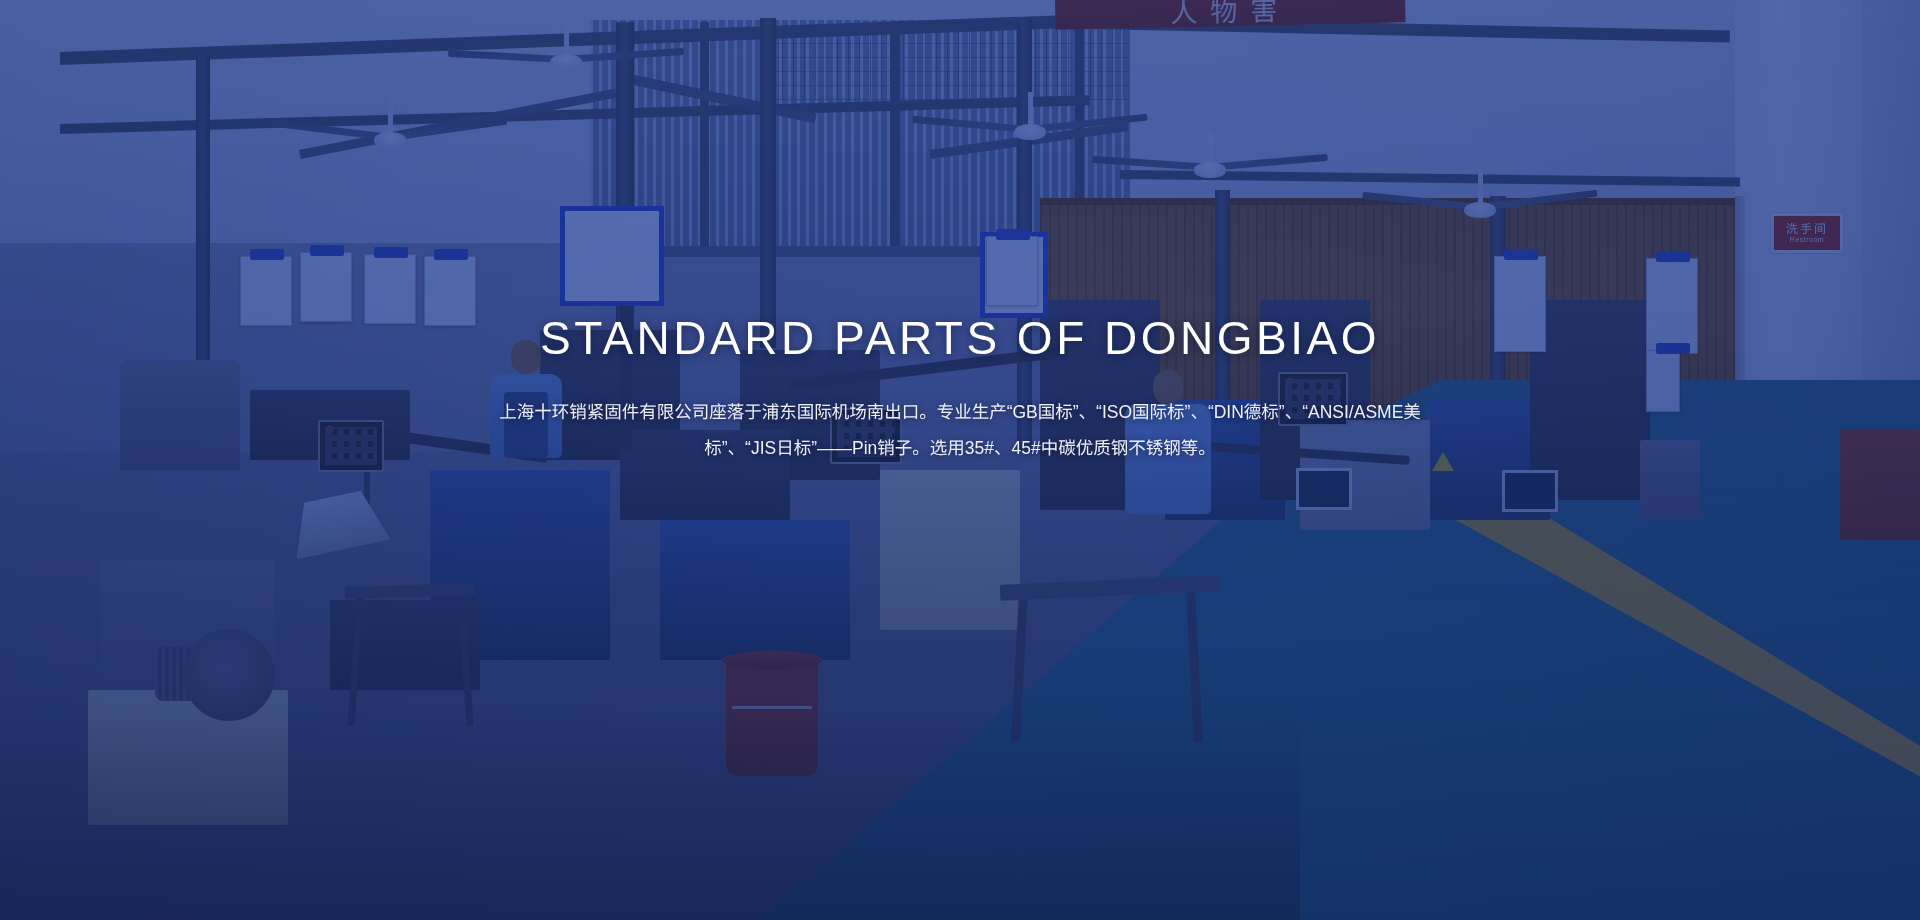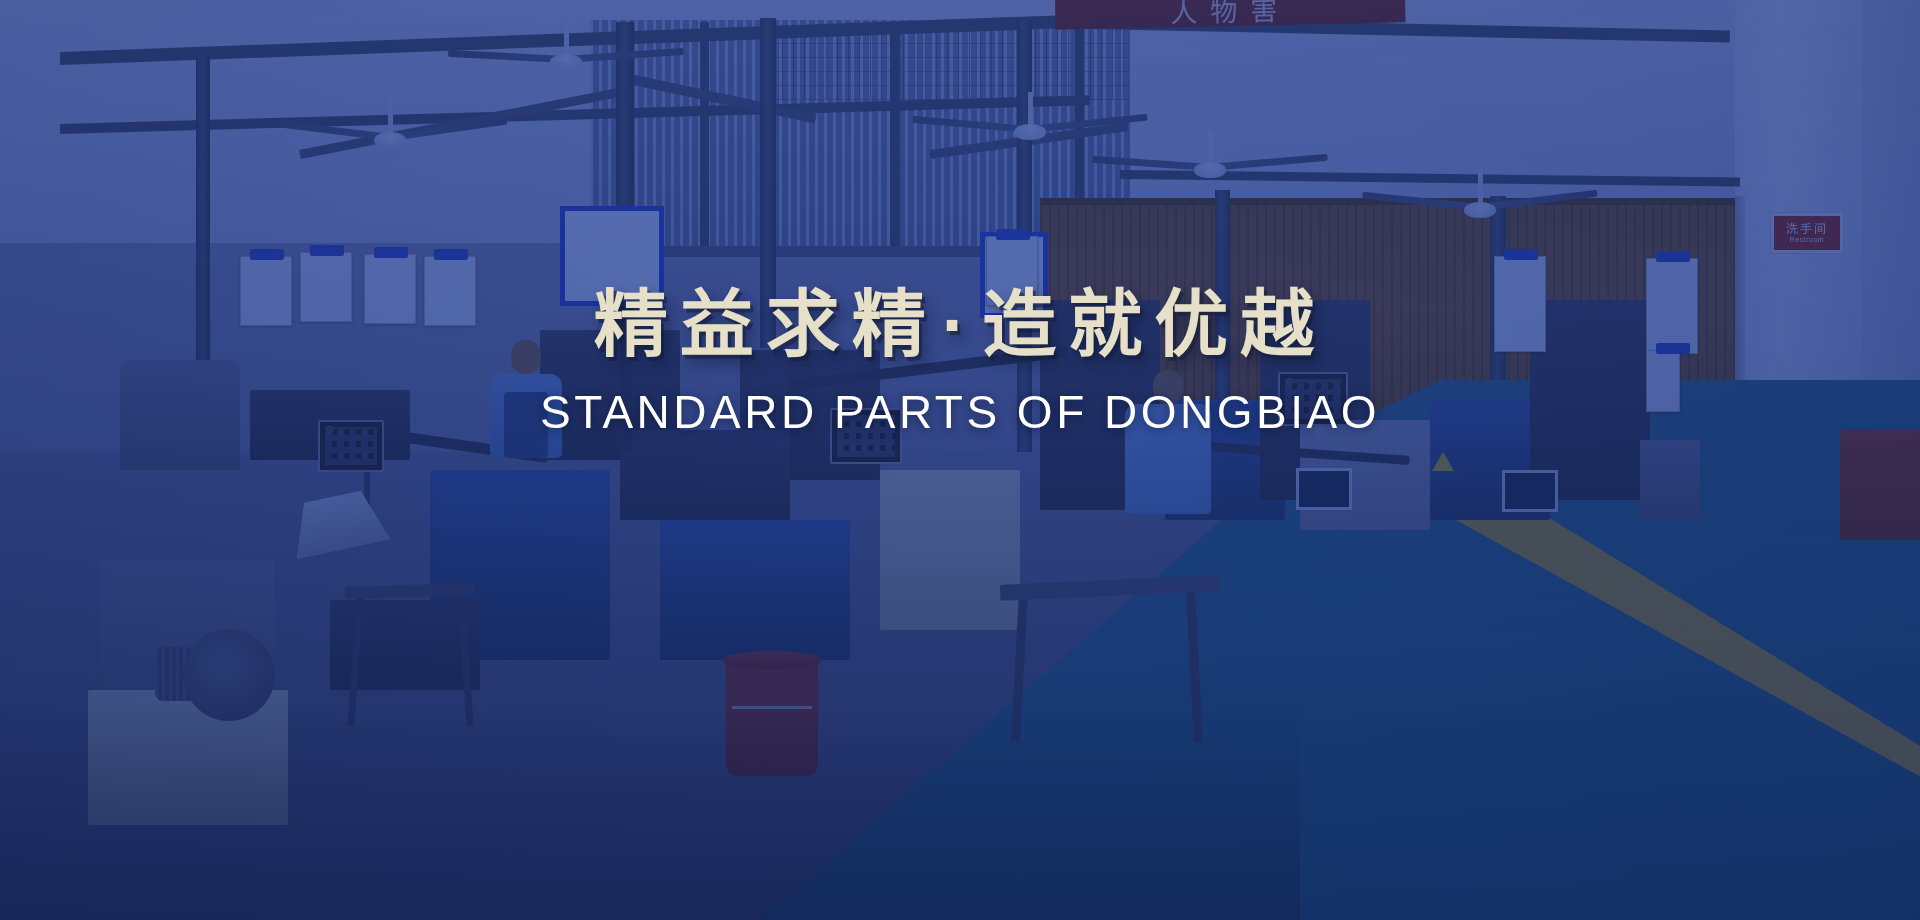--- a/index.html
+++ b/index.html
@@ -473,19 +473,17 @@
     <div class="clip c9"></div>
 
     <div class="floor-shadow"></div>
     <div class="photo-soft"></div>
   </div>
 
   <div class="tint"></div>
   <div class="tint2"></div>
 
   <div class="content">
-    <div class="headline">
-      <span>精益求精</span><span class="dot">·</span><span>造就优越</span>
-    </div>
     <div class="subtitle">STANDARD PARTS OF DONGBIAO</div>
+    <div class="desc">上海十环销紧固件有限公司座落于浦东国际机场南出口。专业生产“GB国标”、“ISO国际标”、“DIN德标”、“ANSI/ASME美标”、“JIS日标”——Pin销子。选用35#、45#中碳优质钢不锈钢等。</div>
   </div>
 
 </div>
 
 </body></html>

